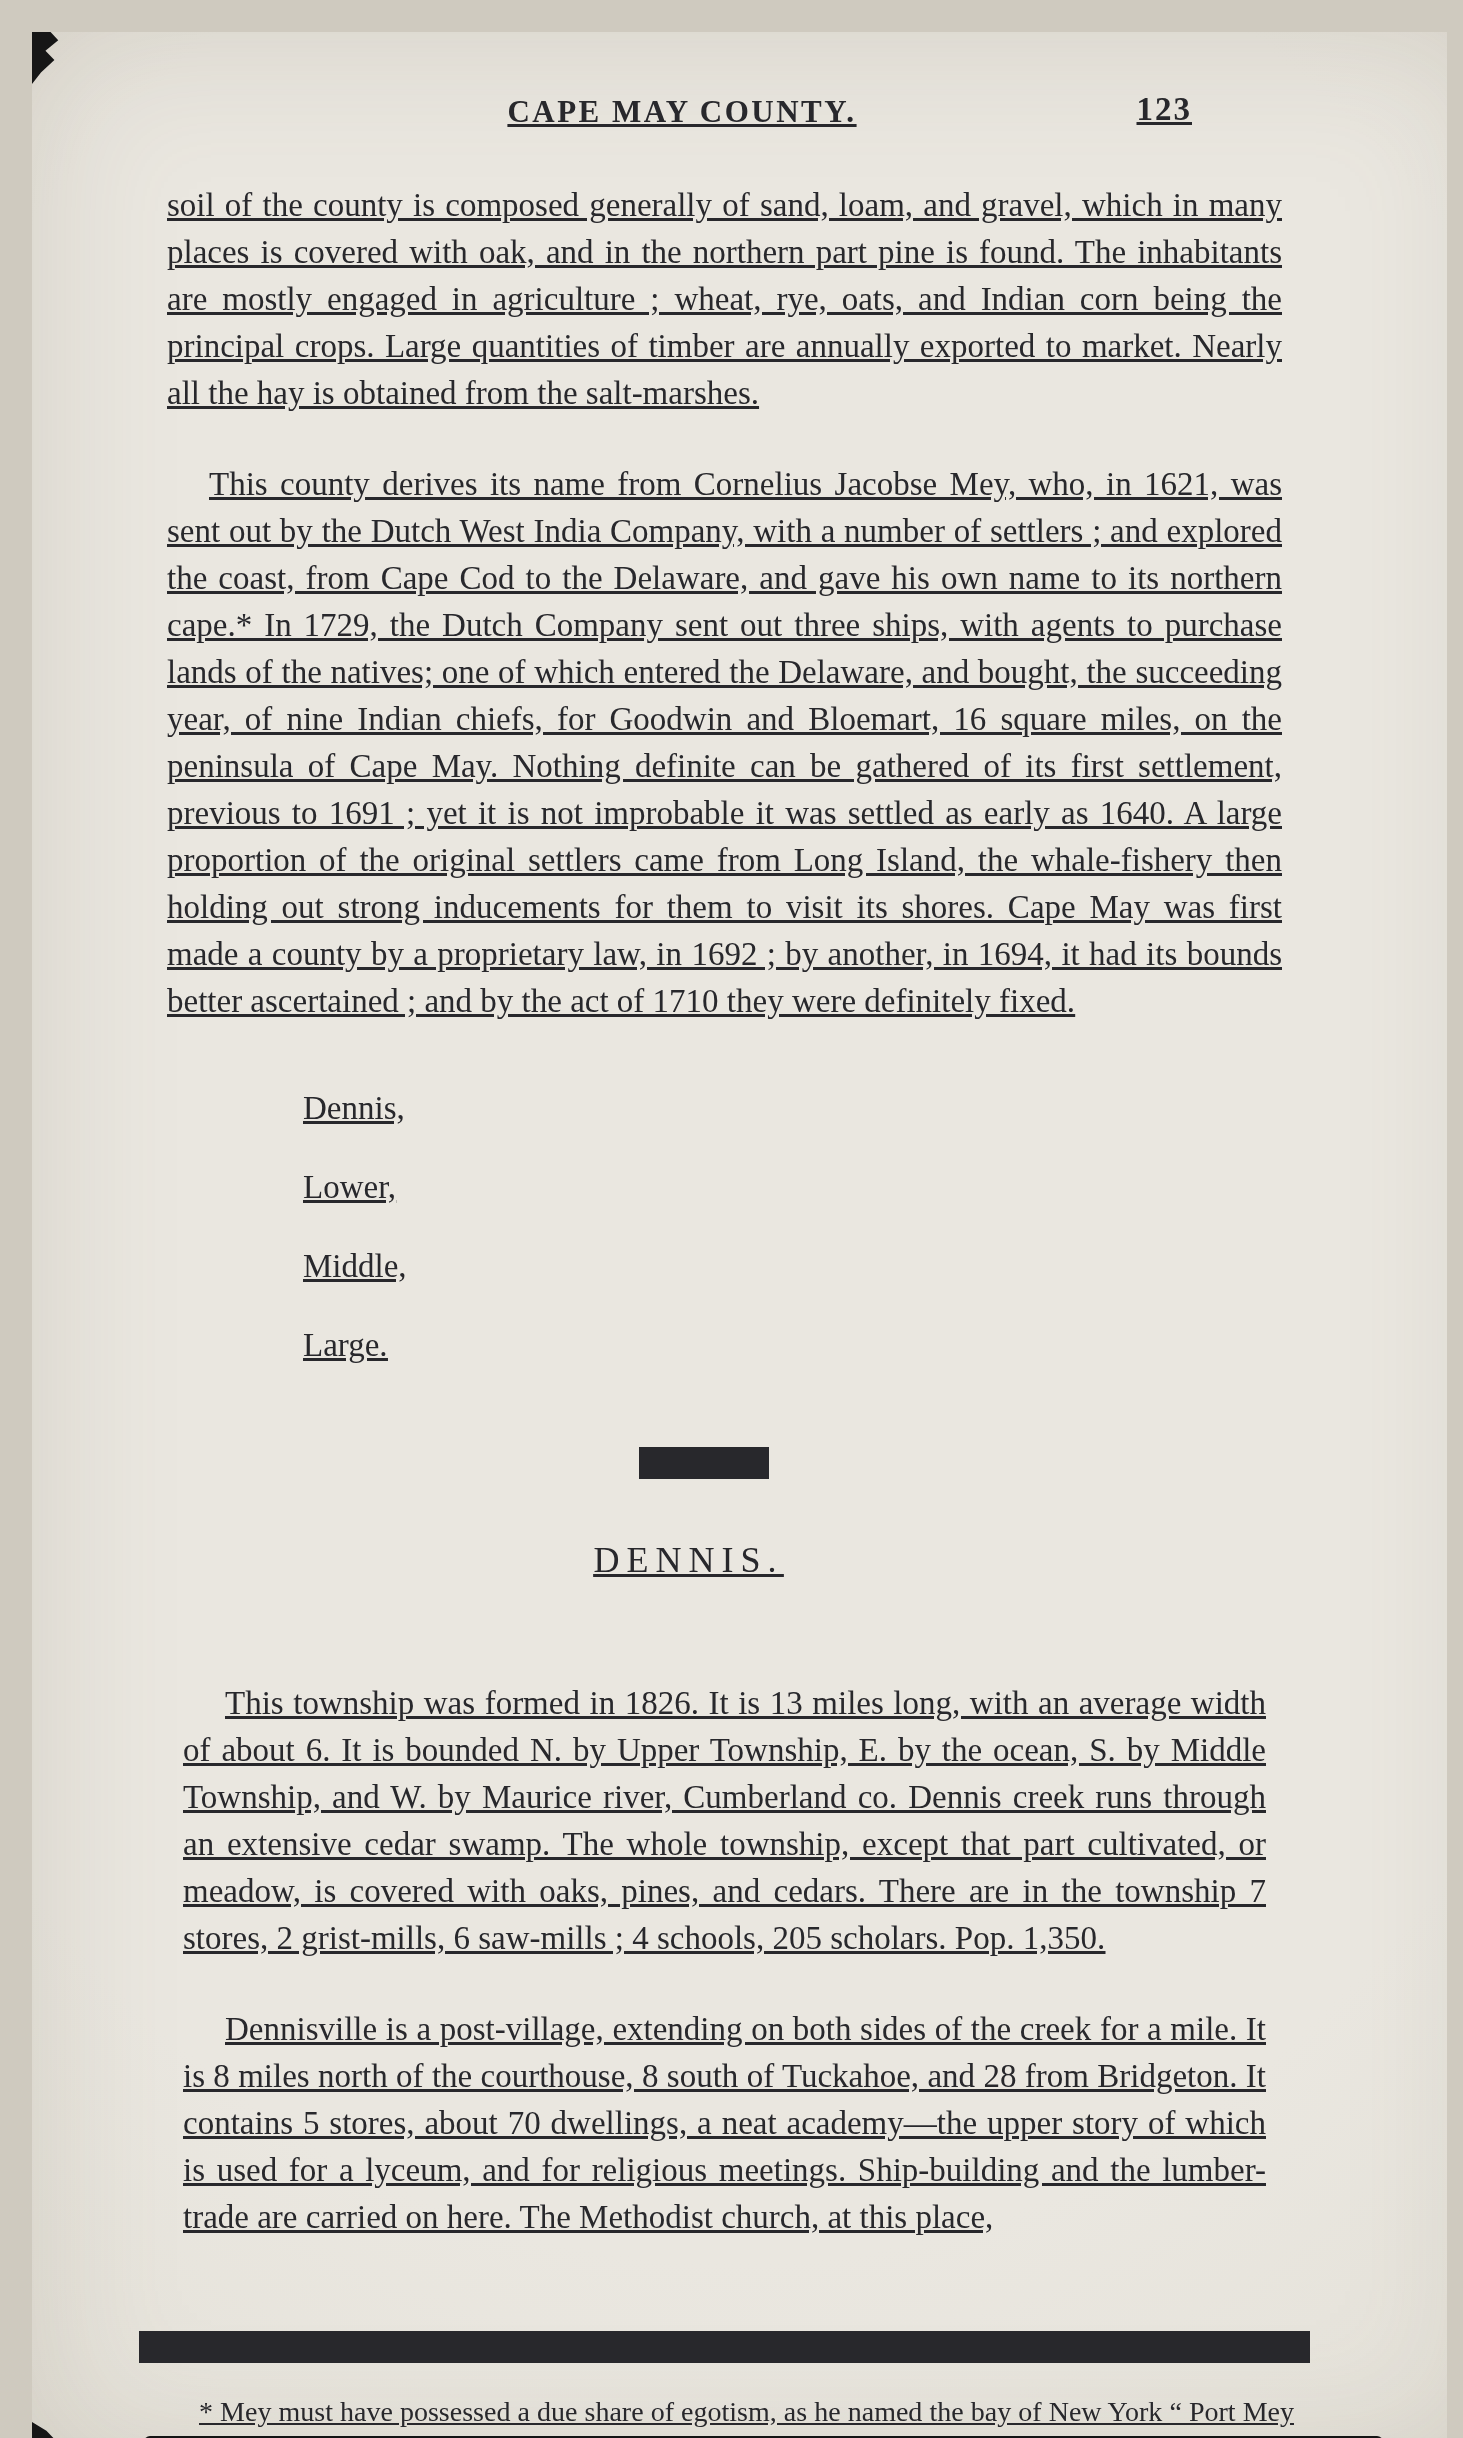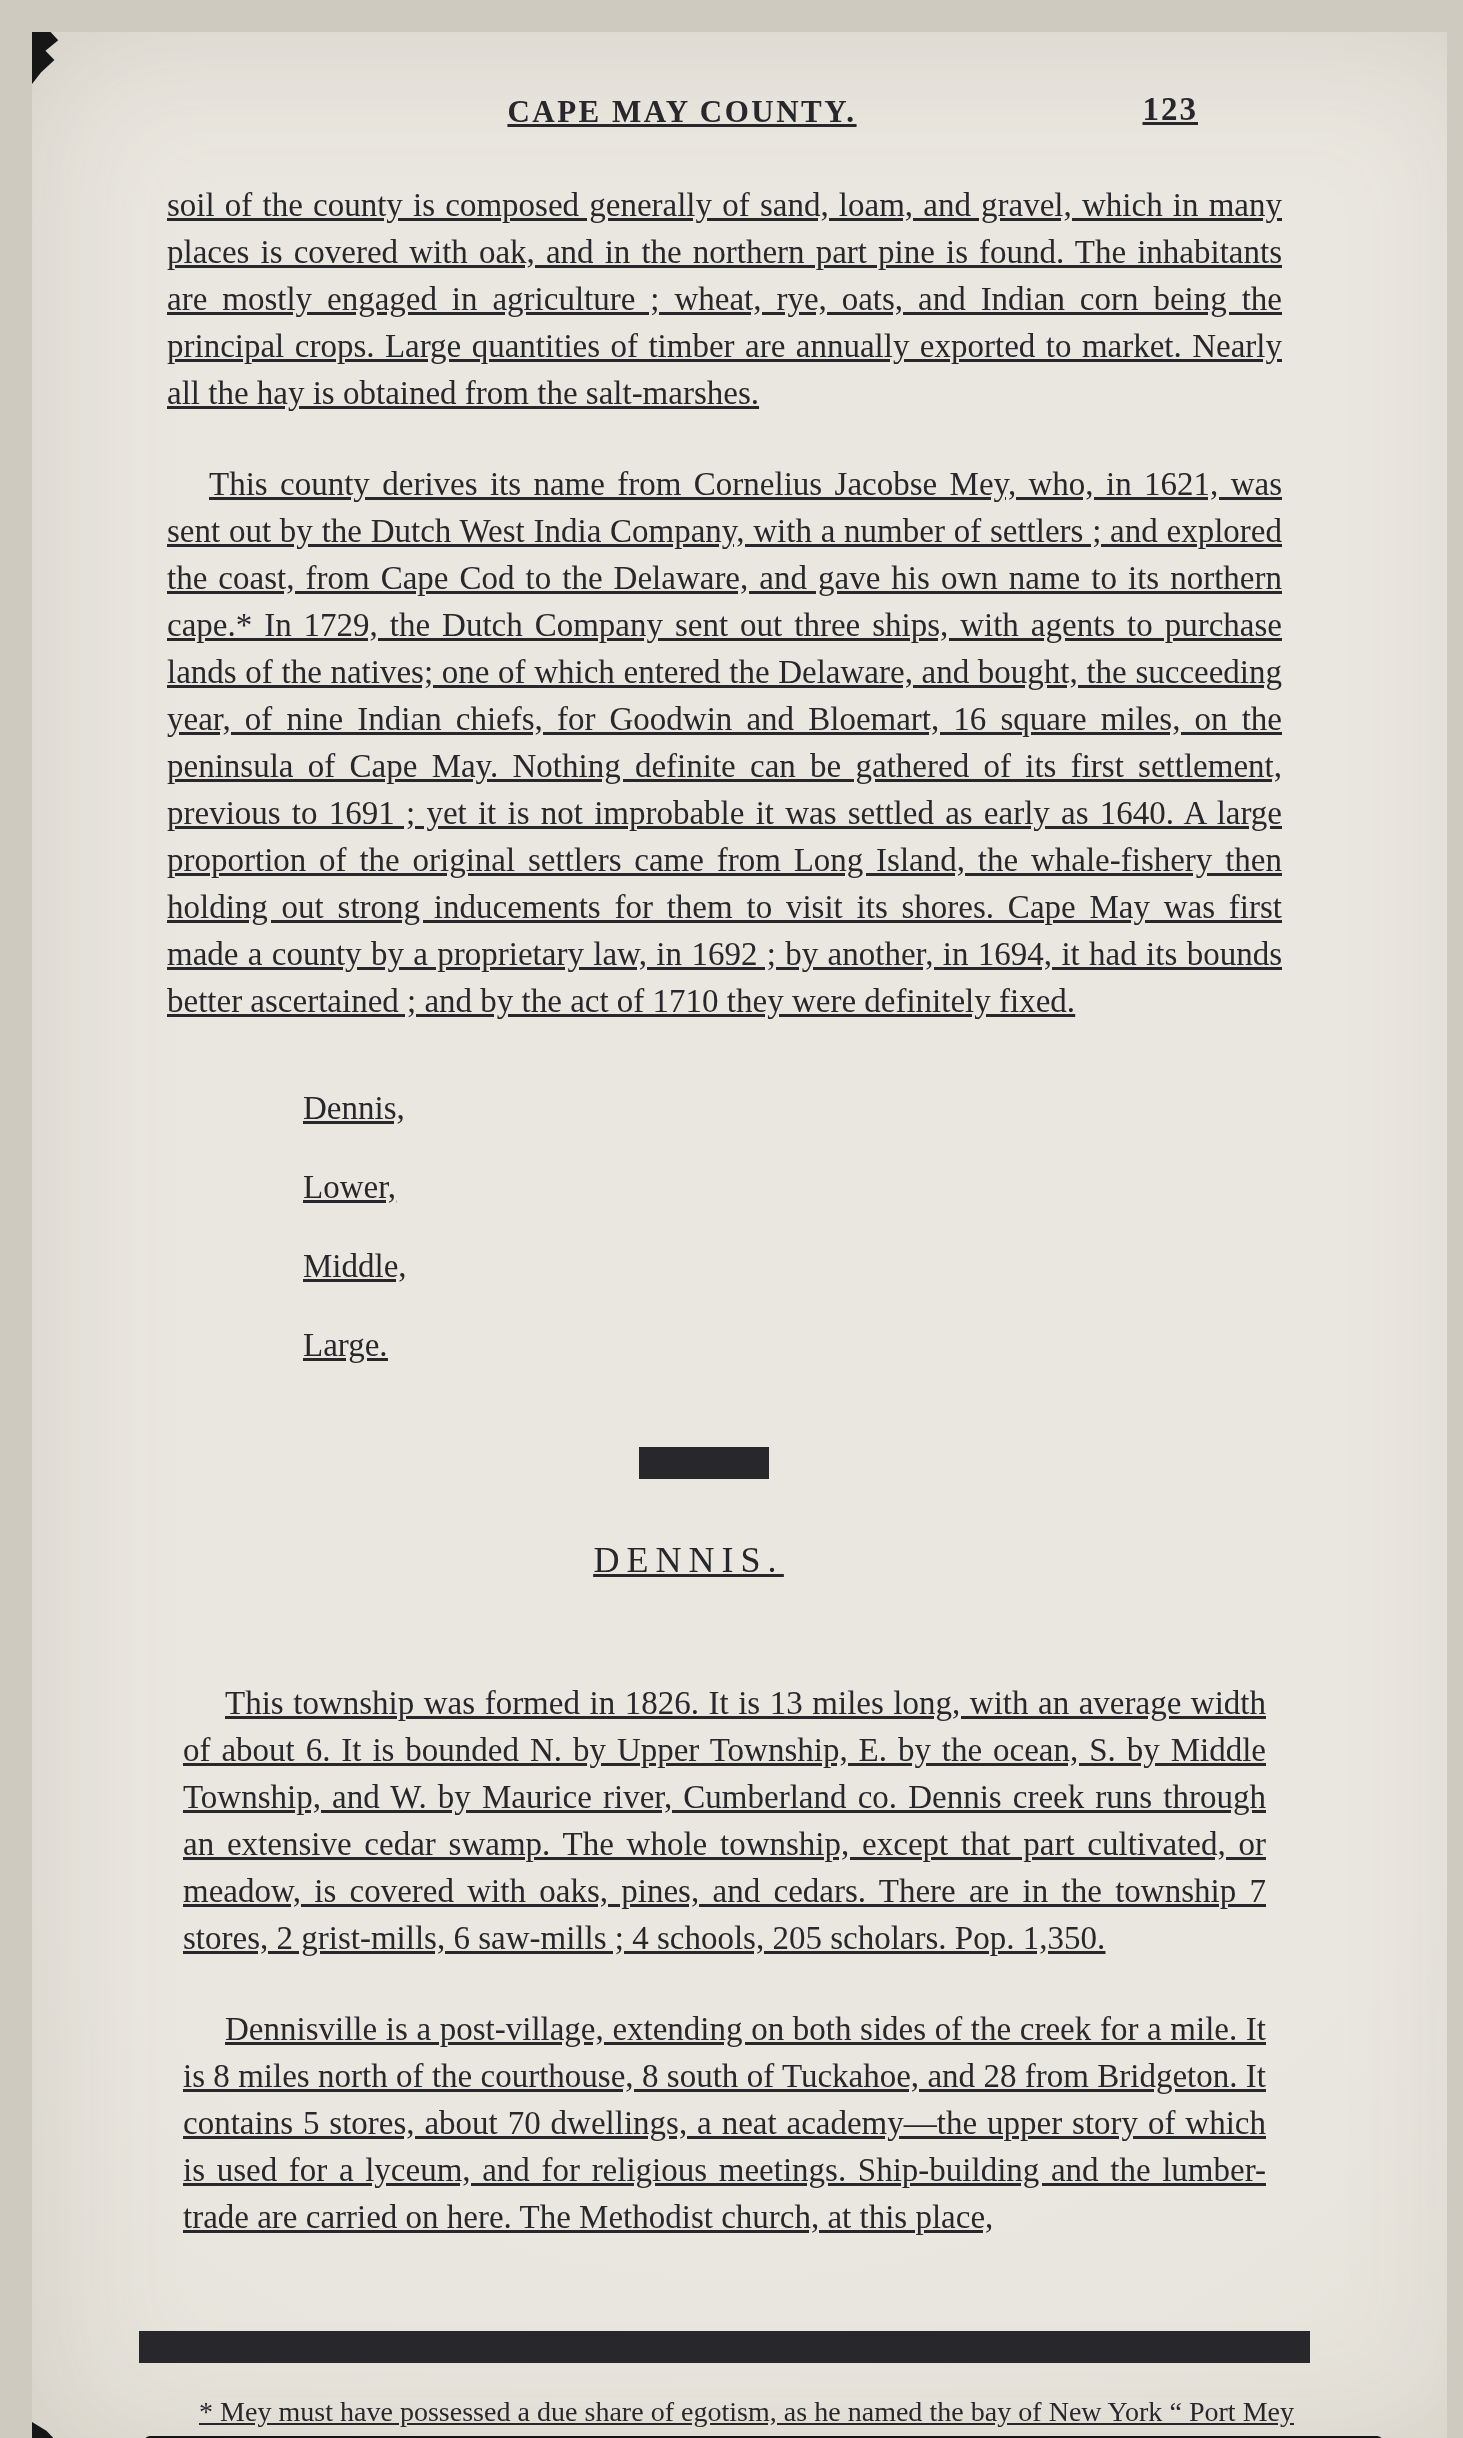--- a/index.html
+++ b/index.html
@@ -26,21 +26,21 @@
   }
 
   
   .running-header { position: relative; height: 54px; }
   .header-title {
     position: absolute; left: -85px; right: 0; top: 0;
     text-align: center;
     font-size: 31px; font-weight: bold; letter-spacing: 2.5px;
   }
   .page-number {
-    position: absolute; right: 112px; top: -3px;
+    position: absolute; right: 118px; top: -3px;
     font-size: 33px; font-weight: bold; letter-spacing: 2px;
   }
 
   
   .body-text {
     margin-top: 6px;
     font-size: 33px;
     line-height: 47px;
     text-align: justify;
   }

